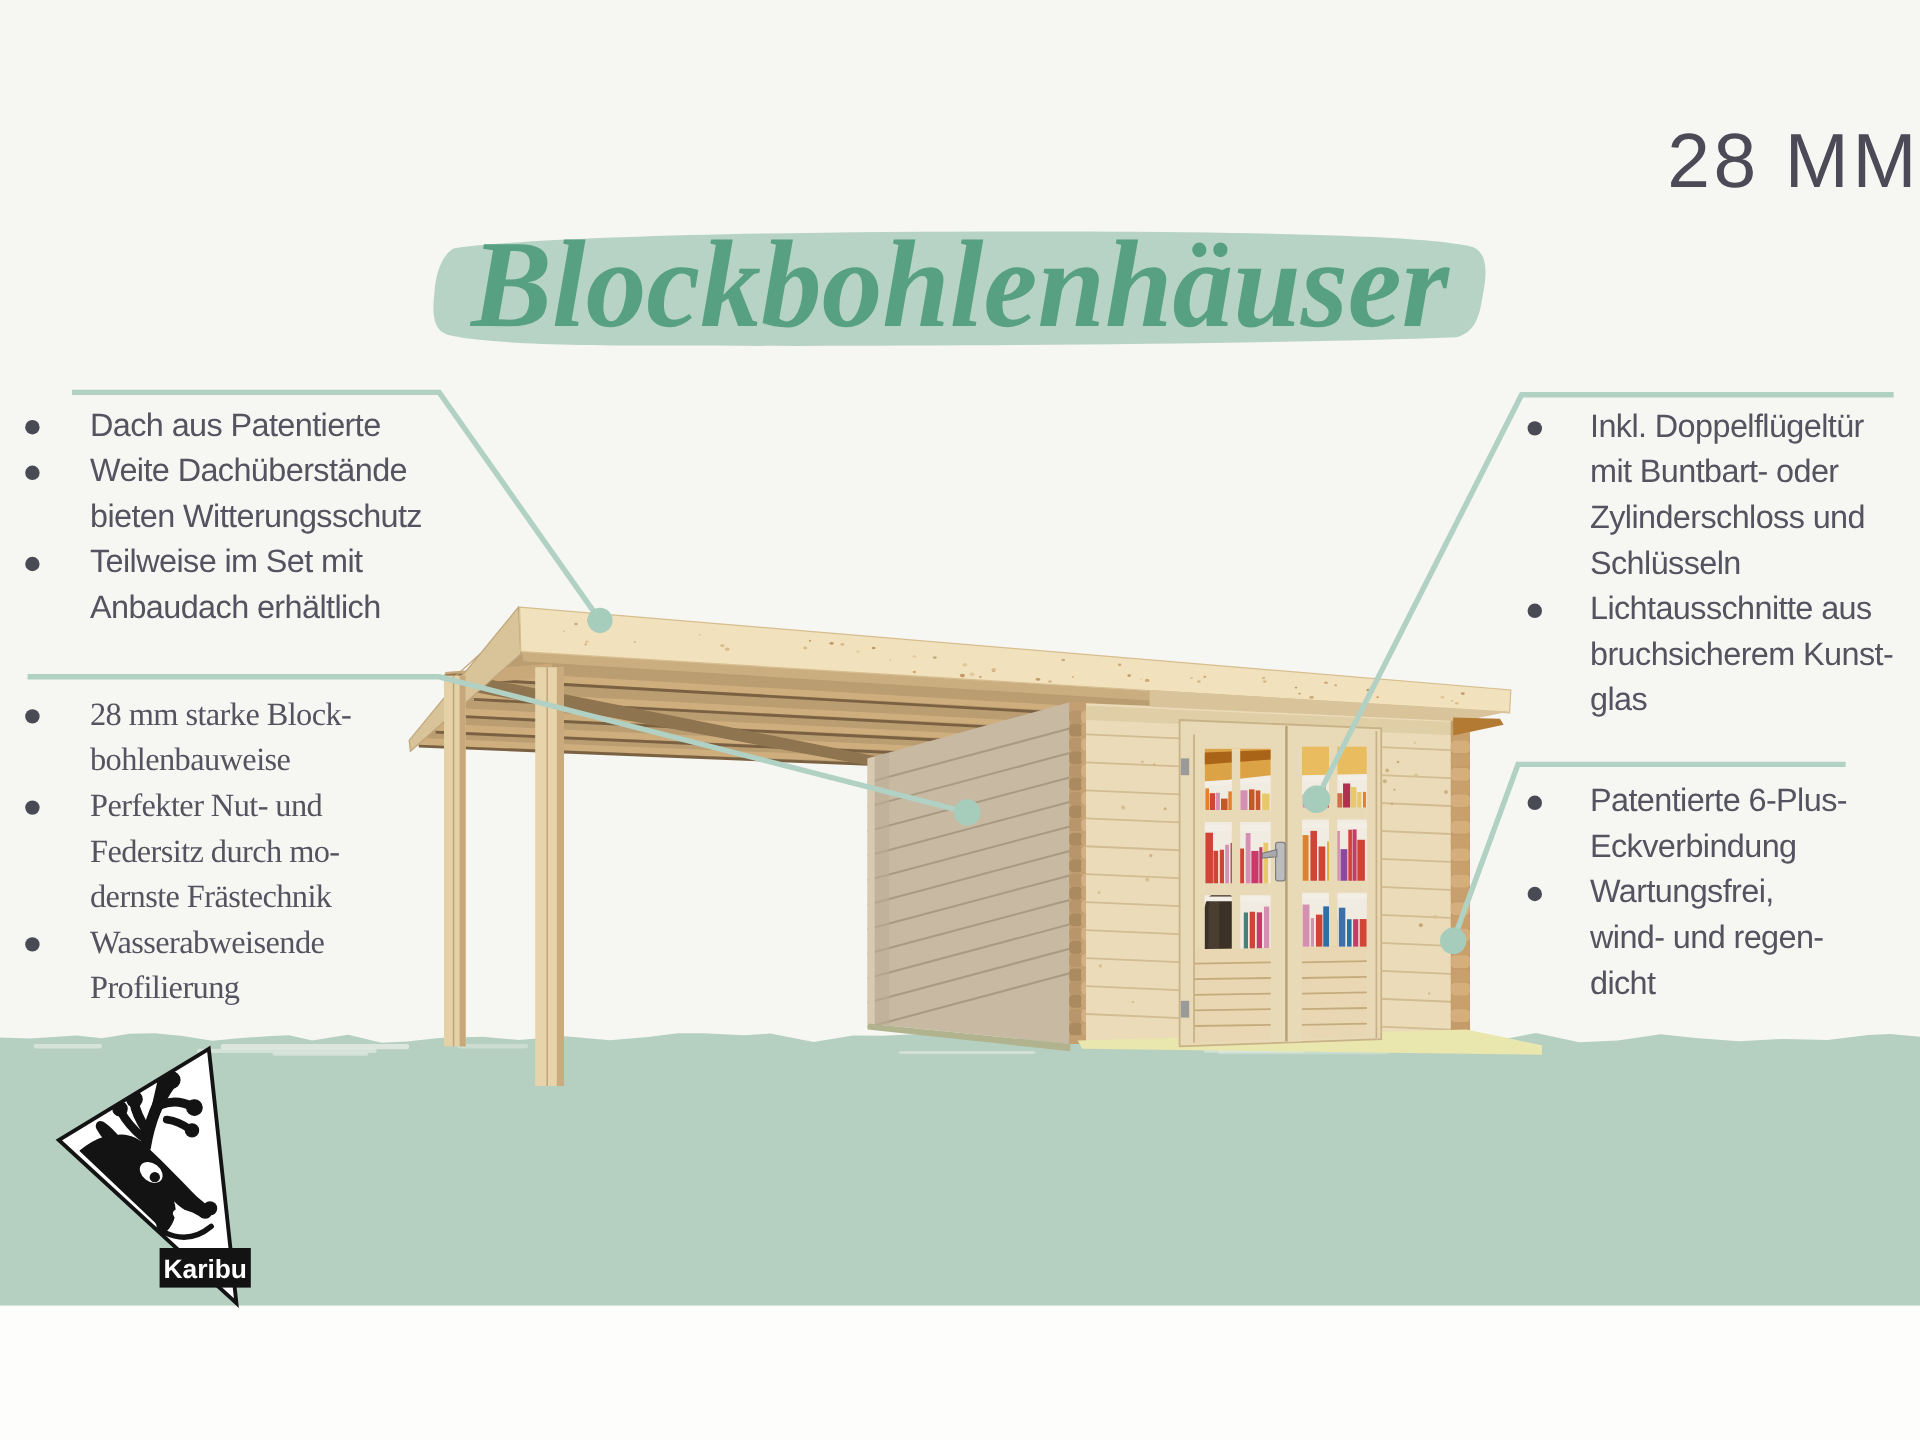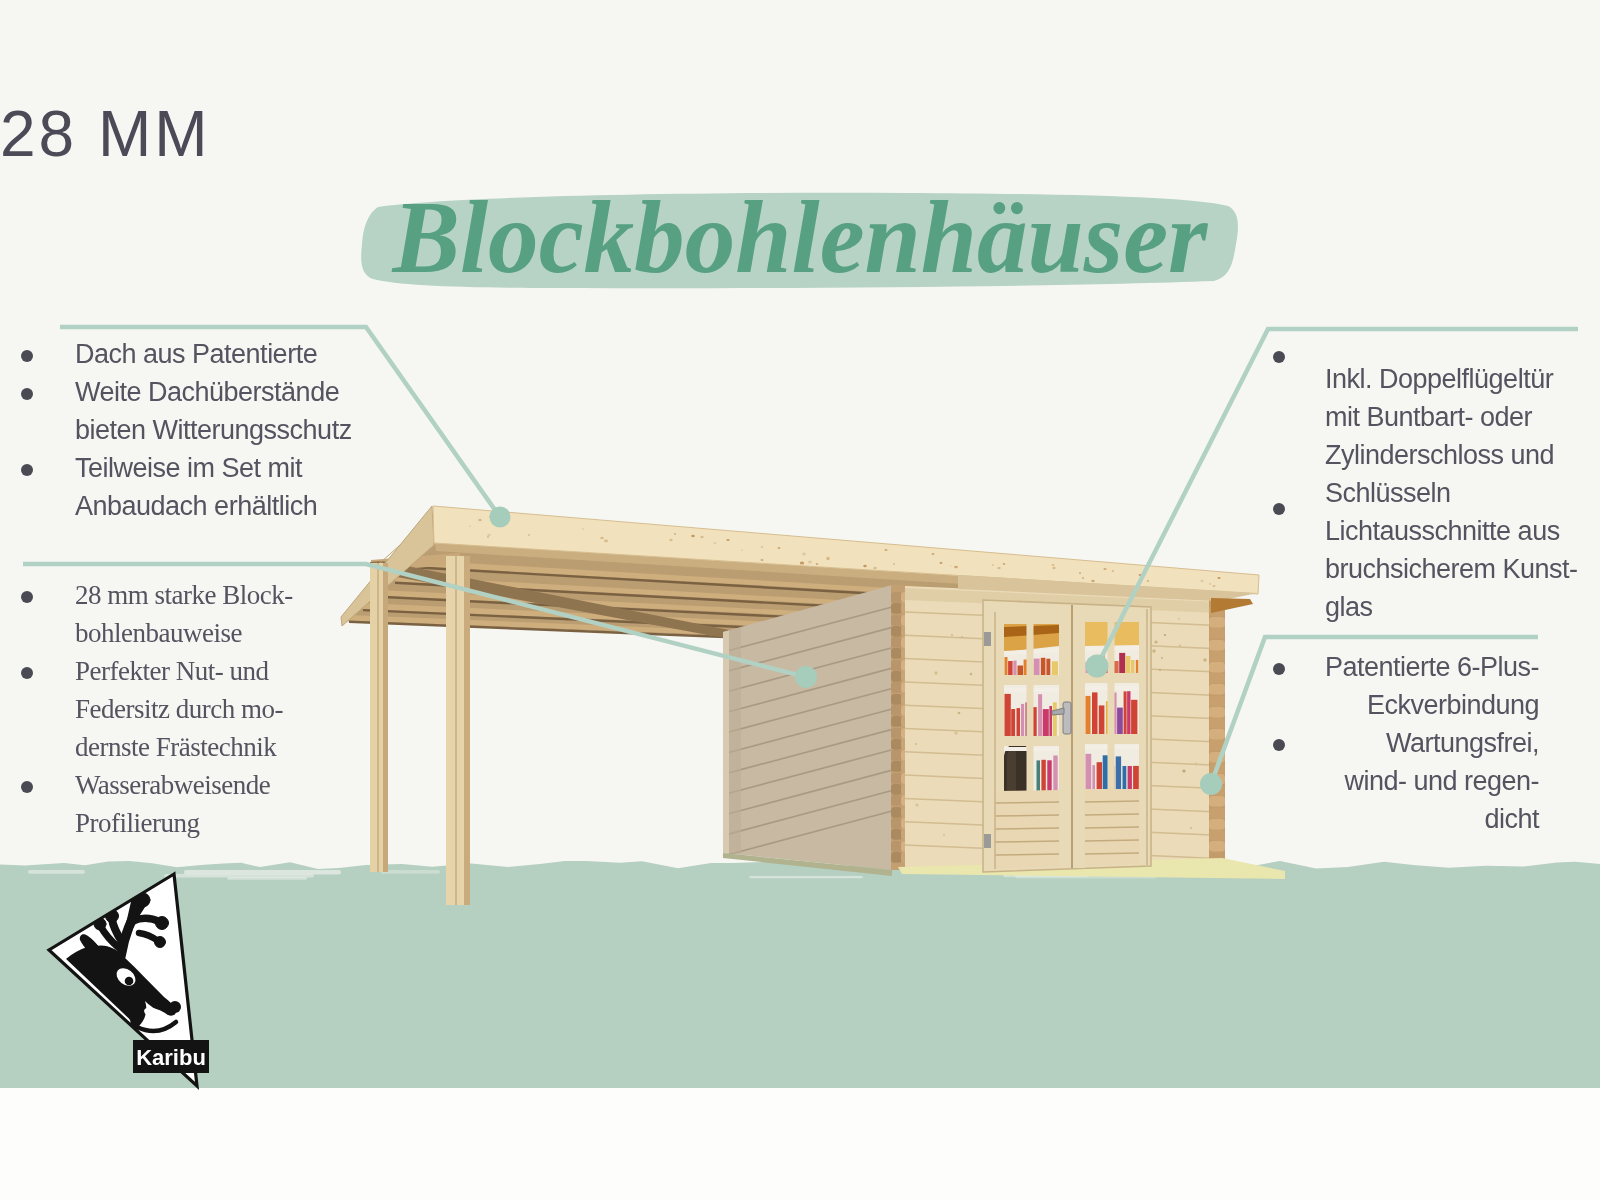--- a/index.html
+++ b/index.html
@@ -466,41 +466,41 @@
       <circle cx="27" cy="787" r="6"></circle>
 
 <circle cx="1279" cy="357" r="6"></circle>
       <circle cx="1279" cy="509" r="6"></circle>
 
 <circle cx="1279" cy="669" r="6"></circle>
       <circle cx="1279" cy="745" r="6"></circle>
 </g>
 </svg>
 
-<div style="position:absolute;left:0;top:97px;width:1600px;text-align:left;font-size:64px;letter-spacing:3px;color:#4b4a56;">28 MM</div>
+<div style="position:absolute;left:0;top:97px;width:1600px;text-align:right;font-size:64px;letter-spacing:3px;color:#4b4a56;">28 MM</div>
 
 <div class="txt" style="left:75px;top:335px;">Dach aus Patentierte
 Weite Dachüberstände
 bieten Witterungsschutz
 Teilweise im Set mit
 Anbaudach erhältlich</div>
 
 <div class="txt" style="left:75px;top:576px;font-family:Liberation Serif, serif;">28 mm starke Block-
 bohlenbauweise
 Perfekter Nut- und
 Federsitz durch mo-
 dernste Frästechnik
 Wasserabweisende
 Profilierung</div>
 
-<div class="txt" style="left:1325px;top:336px;margin-top:24px;">Inkl. Doppelflügeltür
+<div class="txt" style="left:1325px;top:336px;">Inkl. Doppelflügeltür
 mit Buntbart- oder
 Zylinderschloss und
 Schlüsseln
 Lichtausschnitte aus
 bruchsicherem Kunst-
 glas</div>
 
-<div class="txt" style="left:1325px;top:648px;text-align:right;">Patentierte 6-Plus-
+<div class="txt" style="left:1325px;top:648px;">Patentierte 6-Plus-
 Eckverbindung
 Wartungsfrei,
 wind- und regen-
 dicht</div>
 
 </body></html>

